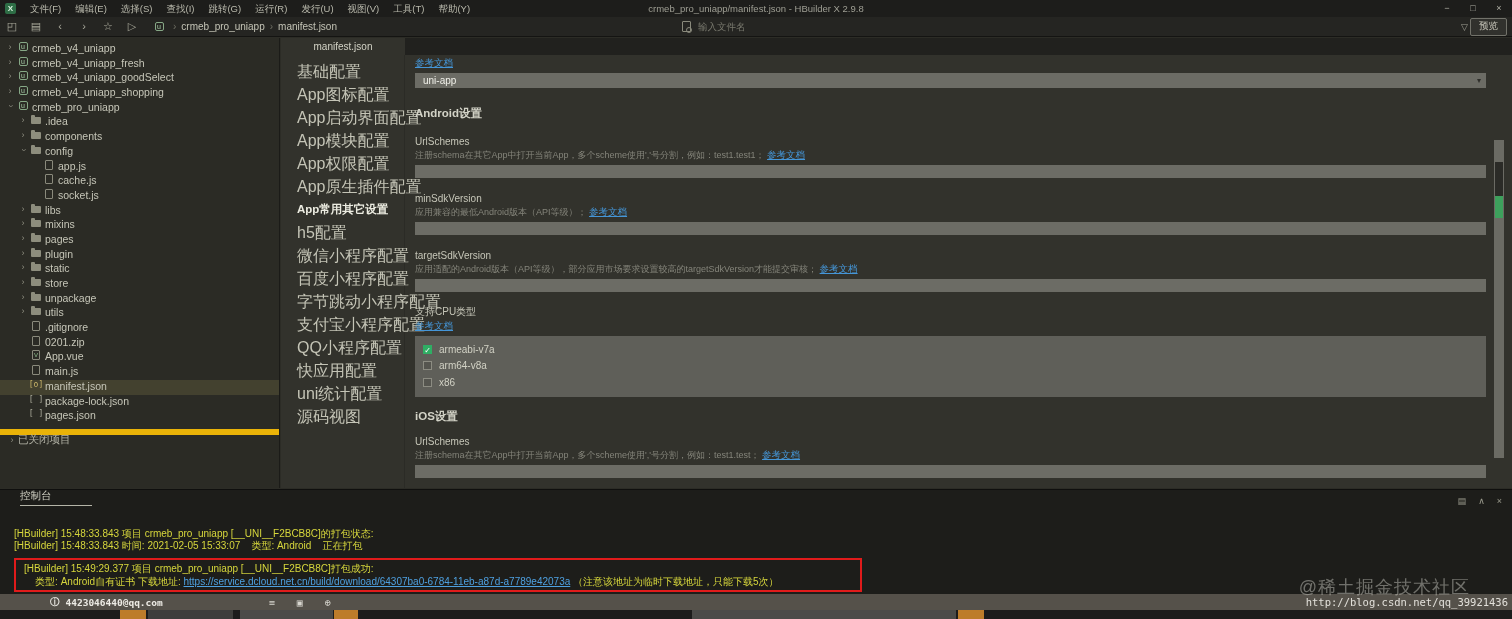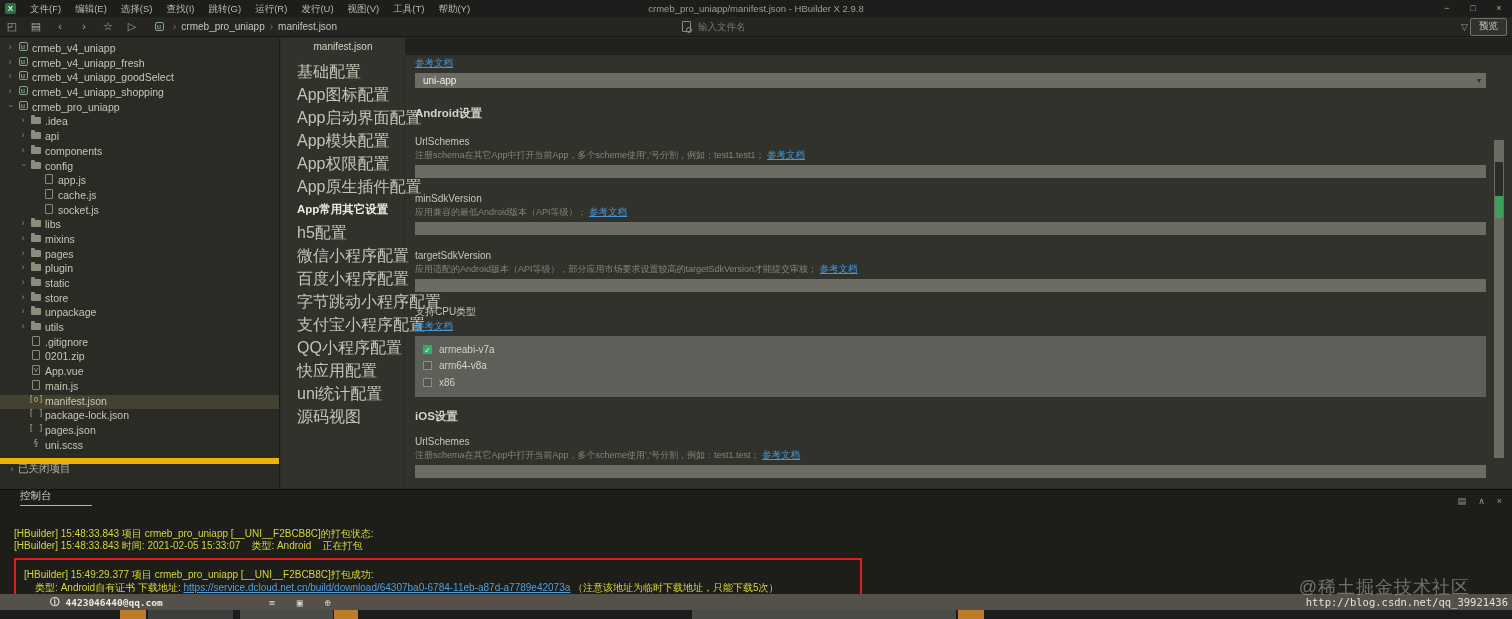--- a/index.html
+++ b/index.html
@@ -77,21 +77,21 @@
   .scroll-thumb-dark{position:absolute;left:1495px;top:162px;width:8px;height:34px;background:#2b2b27;z-index:5}
   .scroll-thumb-green{position:absolute;left:1495px;top:196px;width:8px;height:22px;background:#3da05c;z-index:5}
 
   
   #console{position:absolute;top:489px;left:0;right:0;height:105px;background:#1d1d1a;border-top:1px solid #0f0f0e}
   .console-header{height:16px;display:flex;align-items:flex-end;padding:2px 10px 0 20px}
   .console-tab{font-size:10.5px;color:#cfcfc2;border-bottom:1px solid #b5b5a8;padding:0 40px 2px 0}
   .console-icons{margin-left:auto;display:flex;gap:12px;color:#9a9a8c;font-size:9px}
   .console-body{font-family:Liberation Sans, sans-serif;font-size:10px;color:#d6d63c;line-height:12px;padding-left:14px;margin-top:22px}
   .cline{white-space:pre}
-  .redbox{margin:6px 0 0 0;width:848px;border:2px solid #e01b1b;padding:8px 8px;line-height:13px;background:#1d1d1a}
+  .redbox{margin:6px 0 0 0;width:848px;border:2px solid #e01b1b;padding:2px 8px;line-height:13px;background:#1d1d1a}
   .dl-link{color:#4ea0e0;text-decoration:underline}
 
   
   #statusbar{position:absolute;top:594px;left:0;right:0;height:16px;background:#55514a;display:flex;align-items:center;font-family:"DejaVu Sans Mono",monospace;font-size:9.5px;color:#eceae4;z-index:7}
   .sb-left{display:flex;align-items:center;gap:6px;padding-left:50px;font-weight:bold}
   .sb-icons{display:flex;gap:22px;margin-left:106px;color:#d8d6cf;font-size:10px;font-weight:normal}
   .sb-right{margin-left:auto;padding-right:4px;font-size:10.5px;color:#e2e0da}
   #taskbar{position:absolute;top:610px;left:0;right:0;height:9px;background:#1c1c1c;z-index:7}
   .tseg{position:absolute;top:0;height:9px}
 
@@ -185,27 +185,20 @@
       <span class="ticon">
         <span class="ic-folder"></span>
       </span>
       <span>.idea</span>
     </div>
   <div class="trow lv1">
       <span class="chev"></span>
       <span class="ticon">
         <span class="ic-folder"></span>
       </span>
-      <span>api</span>
-    </div>
-  <div class="trow lv1">
-      <span class="chev"></span>
-      <span class="ticon">
-        <span class="ic-folder"></span>
-      </span>
       <span>components</span>
     </div>
   <div class="trow lv1">
       <span class="chev d"></span>
       <span class="ticon">
         <span class="ic-folder"></span>
       </span>
       <span>config</span>
     </div>
   <div class="trow lv2">
@@ -323,27 +316,20 @@
         <span class="ic-json"></span>
       </span>
       <span>package-lock.json</span>
     </div>
   <div class="trow lv1">
       <span class="chev none"></span>
       <span class="ticon">
         <span class="ic-json"></span>
       </span>
       <span>pages.json</span>
-    </div>
-  <div class="trow lv1">
-      <span class="chev none"></span>
-      <span class="ticon">
-        <span class="ic-scss"></span>
-      </span>
-      <span>uni.scss</span>
     </div>
   <div class="closed-row">
       <span class="chev"></span>
       <span>已关闭项目</span>
     </div>
 </div>
 
 <div id="editor">
   <div id="tabbar">
     <div class="tab">manifest.json</div>

